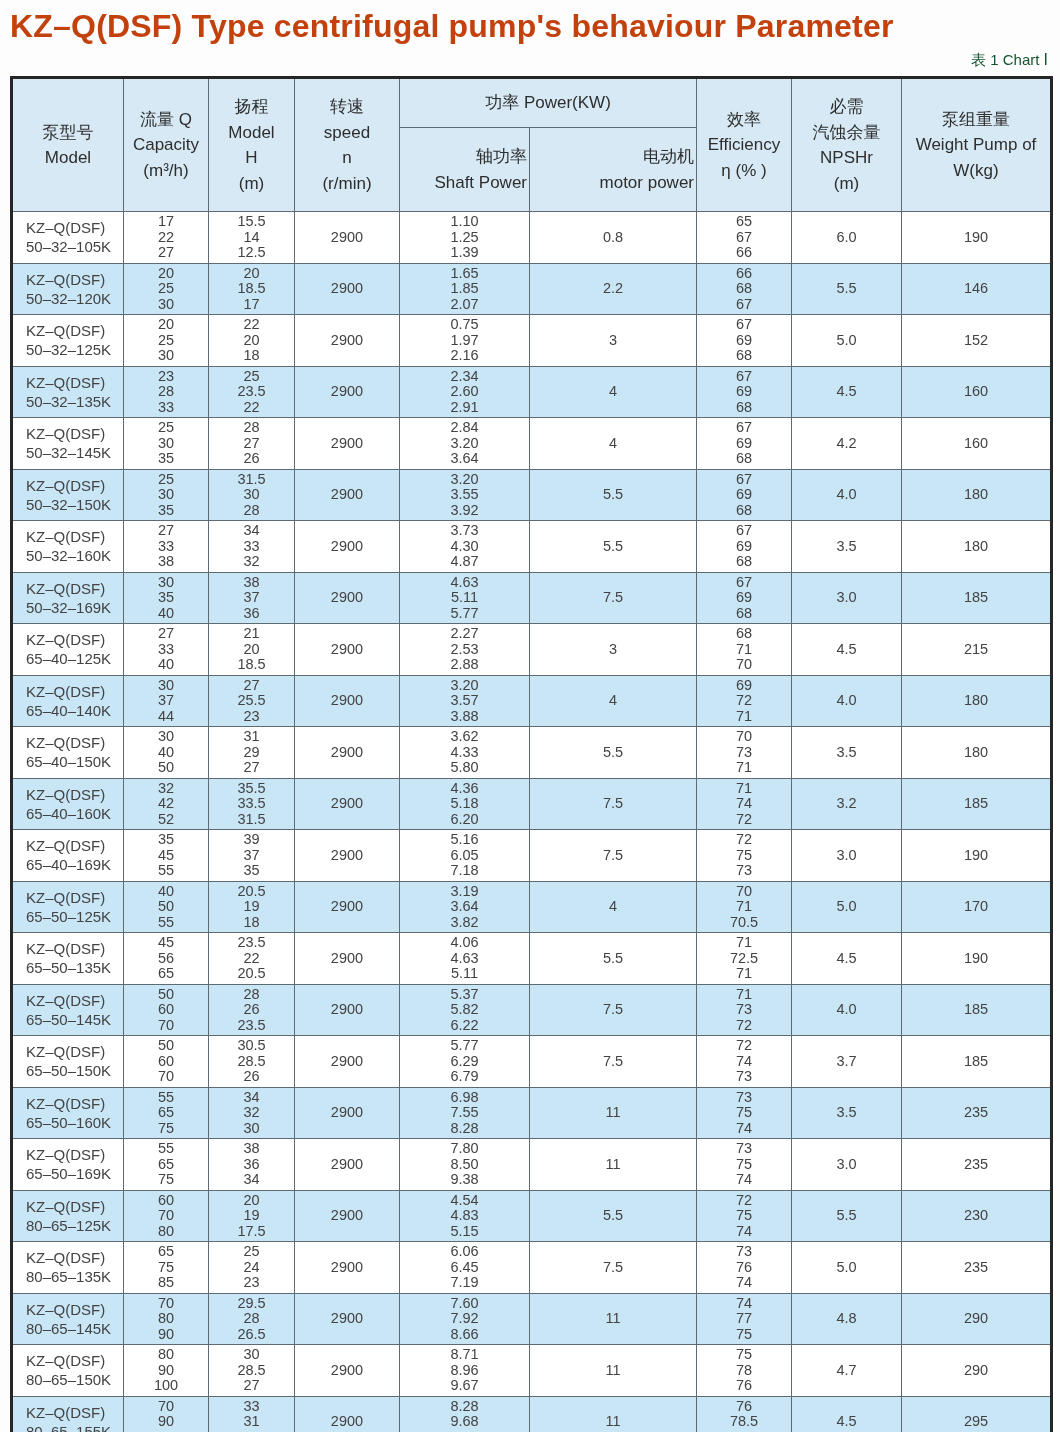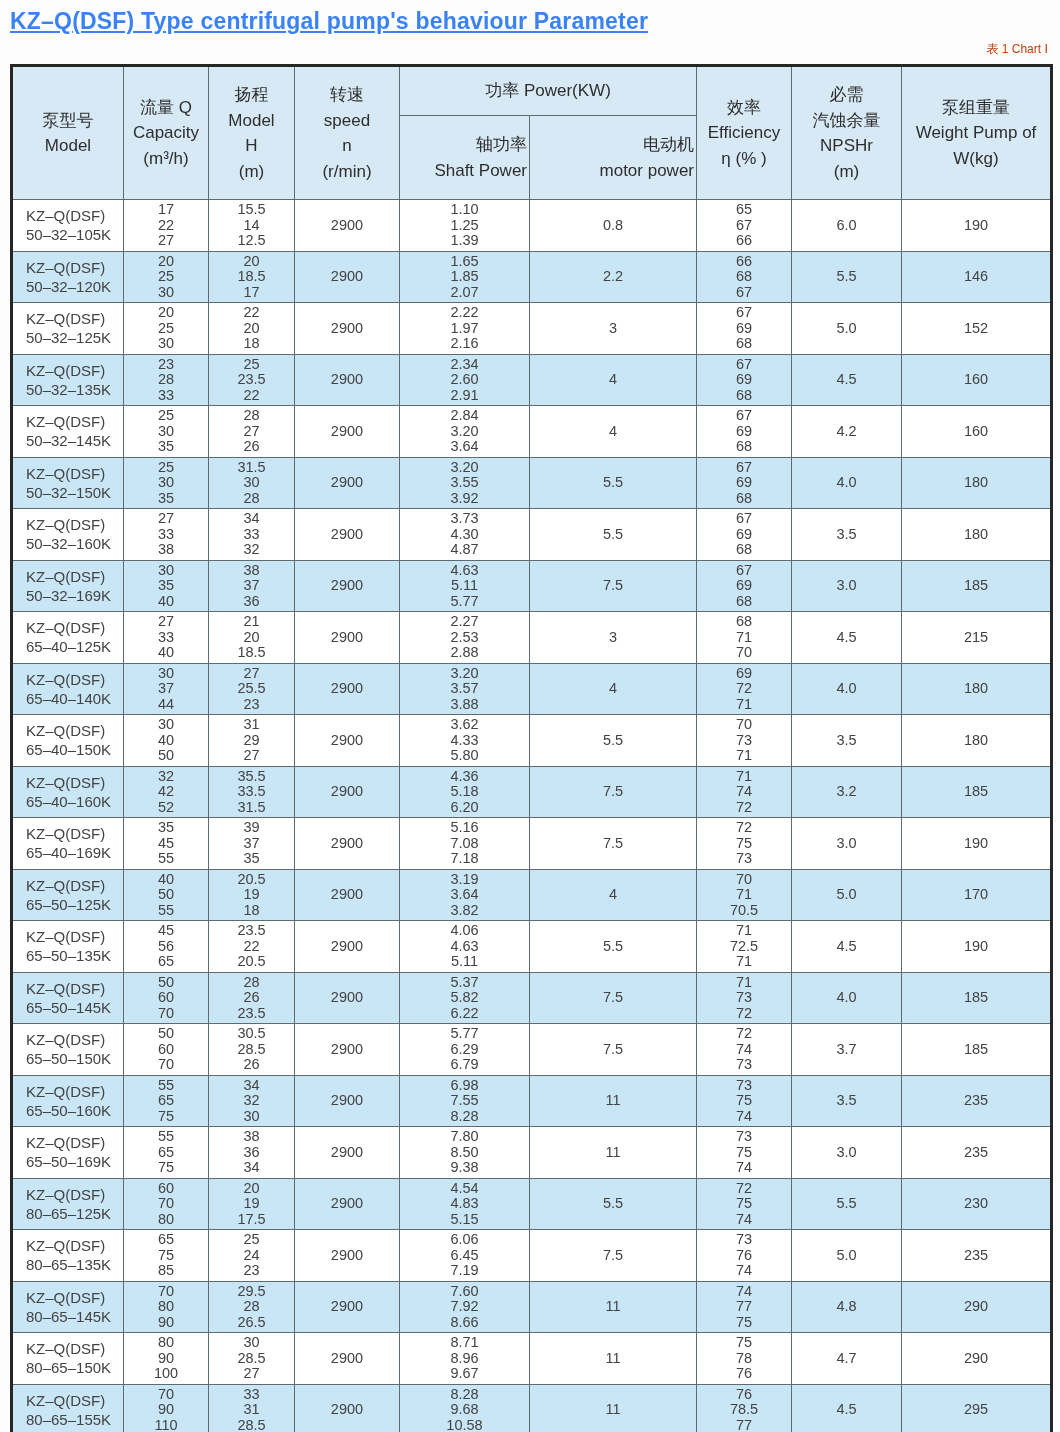--- a/index.html
+++ b/index.html
@@ -1,19 +1,19 @@
 <!DOCTYPE html>
 <html><head>
 <meta charset="utf-8">
 <style>
   html,body{margin:0;padding:0;background:#fdfdfd;}
   body{width:1060px;font-family:"Liberation Sans","DejaVu Sans",sans-serif;color:#3a3a3a;}
   .page{width:1060px;box-sizing:border-box;padding:6px 10px 0 10px;}
-  .page-title{font-size:23px;font-weight:bold;color:#3b82f6;margin:2px 0 0 0;letter-spacing:0.2px;text-decoration:underline;}
-  .chart-label{text-align:right;font-size:12px;color:#c2410c;margin:6px 2px 6px 0;}
+  .page-title{font-size:32px;font-weight:bold;color:#c2410c;margin:2px 0 0 0;letter-spacing:0.2px;}
+  .chart-label{text-align:right;font-size:15px;color:#14532d;margin:6px 2px 6px 0;}
   table.pump-table{border-collapse:collapse;table-layout:fixed;width:1040px;border:3px solid #262626;background:#fff;}
   .pump-table th,.pump-table td{border:1px solid #5f6b73;text-align:center;vertical-align:middle;padding:1px 2px;box-sizing:border-box;overflow:hidden;}
   .pump-table thead th{background:#d7e9f4;font-weight:normal;font-size:17px;line-height:1.5;white-space:pre-line;color:#2e2e2e;}
   .pump-table thead tr.h1 th{height:50px;}
   .pump-table thead tr.h2 th{height:84px;text-align:right;}
   .pump-table tbody td{font-size:14.5px;line-height:15.5px;white-space:pre-line;color:#434343;height:46px;padding:2px 0;}
   .pump-table tbody td.model{text-align:left;padding-left:13px;font-size:15px;line-height:19px;}
   .pump-table tbody tr:nth-child(even){background:#c9e6f7;}
 </style>
 </head>
@@ -113,21 +113,21 @@
         <tr>
           <td class="model">KZ–Q(DSF)
 50–32–125K</td>
           <td class="num">20
 25
 30</td>
           <td class="num">22
 20
 18</td>
           <td class="num">2900</td>
-          <td class="num">2.22
+          <td class="num">0.75
 1.97
 2.16</td>
           <td class="num">3</td>
           <td class="num">67
 69
 68</td>
           <td class="num">5.0</td>
           <td class="num">152</td>
         </tr>
         <tr>
@@ -314,21 +314,21 @@
           <td class="model">KZ–Q(DSF)
 65–40–169K</td>
           <td class="num">35
 45
 55</td>
           <td class="num">39
 37
 35</td>
           <td class="num">2900</td>
           <td class="num">5.16
-7.08
+6.05
 7.18</td>
           <td class="num">7.5</td>
           <td class="num">72
 75
 73</td>
           <td class="num">3.0</td>
           <td class="num">190</td>
         </tr>
         <tr>
           <td class="model">KZ–Q(DSF)

